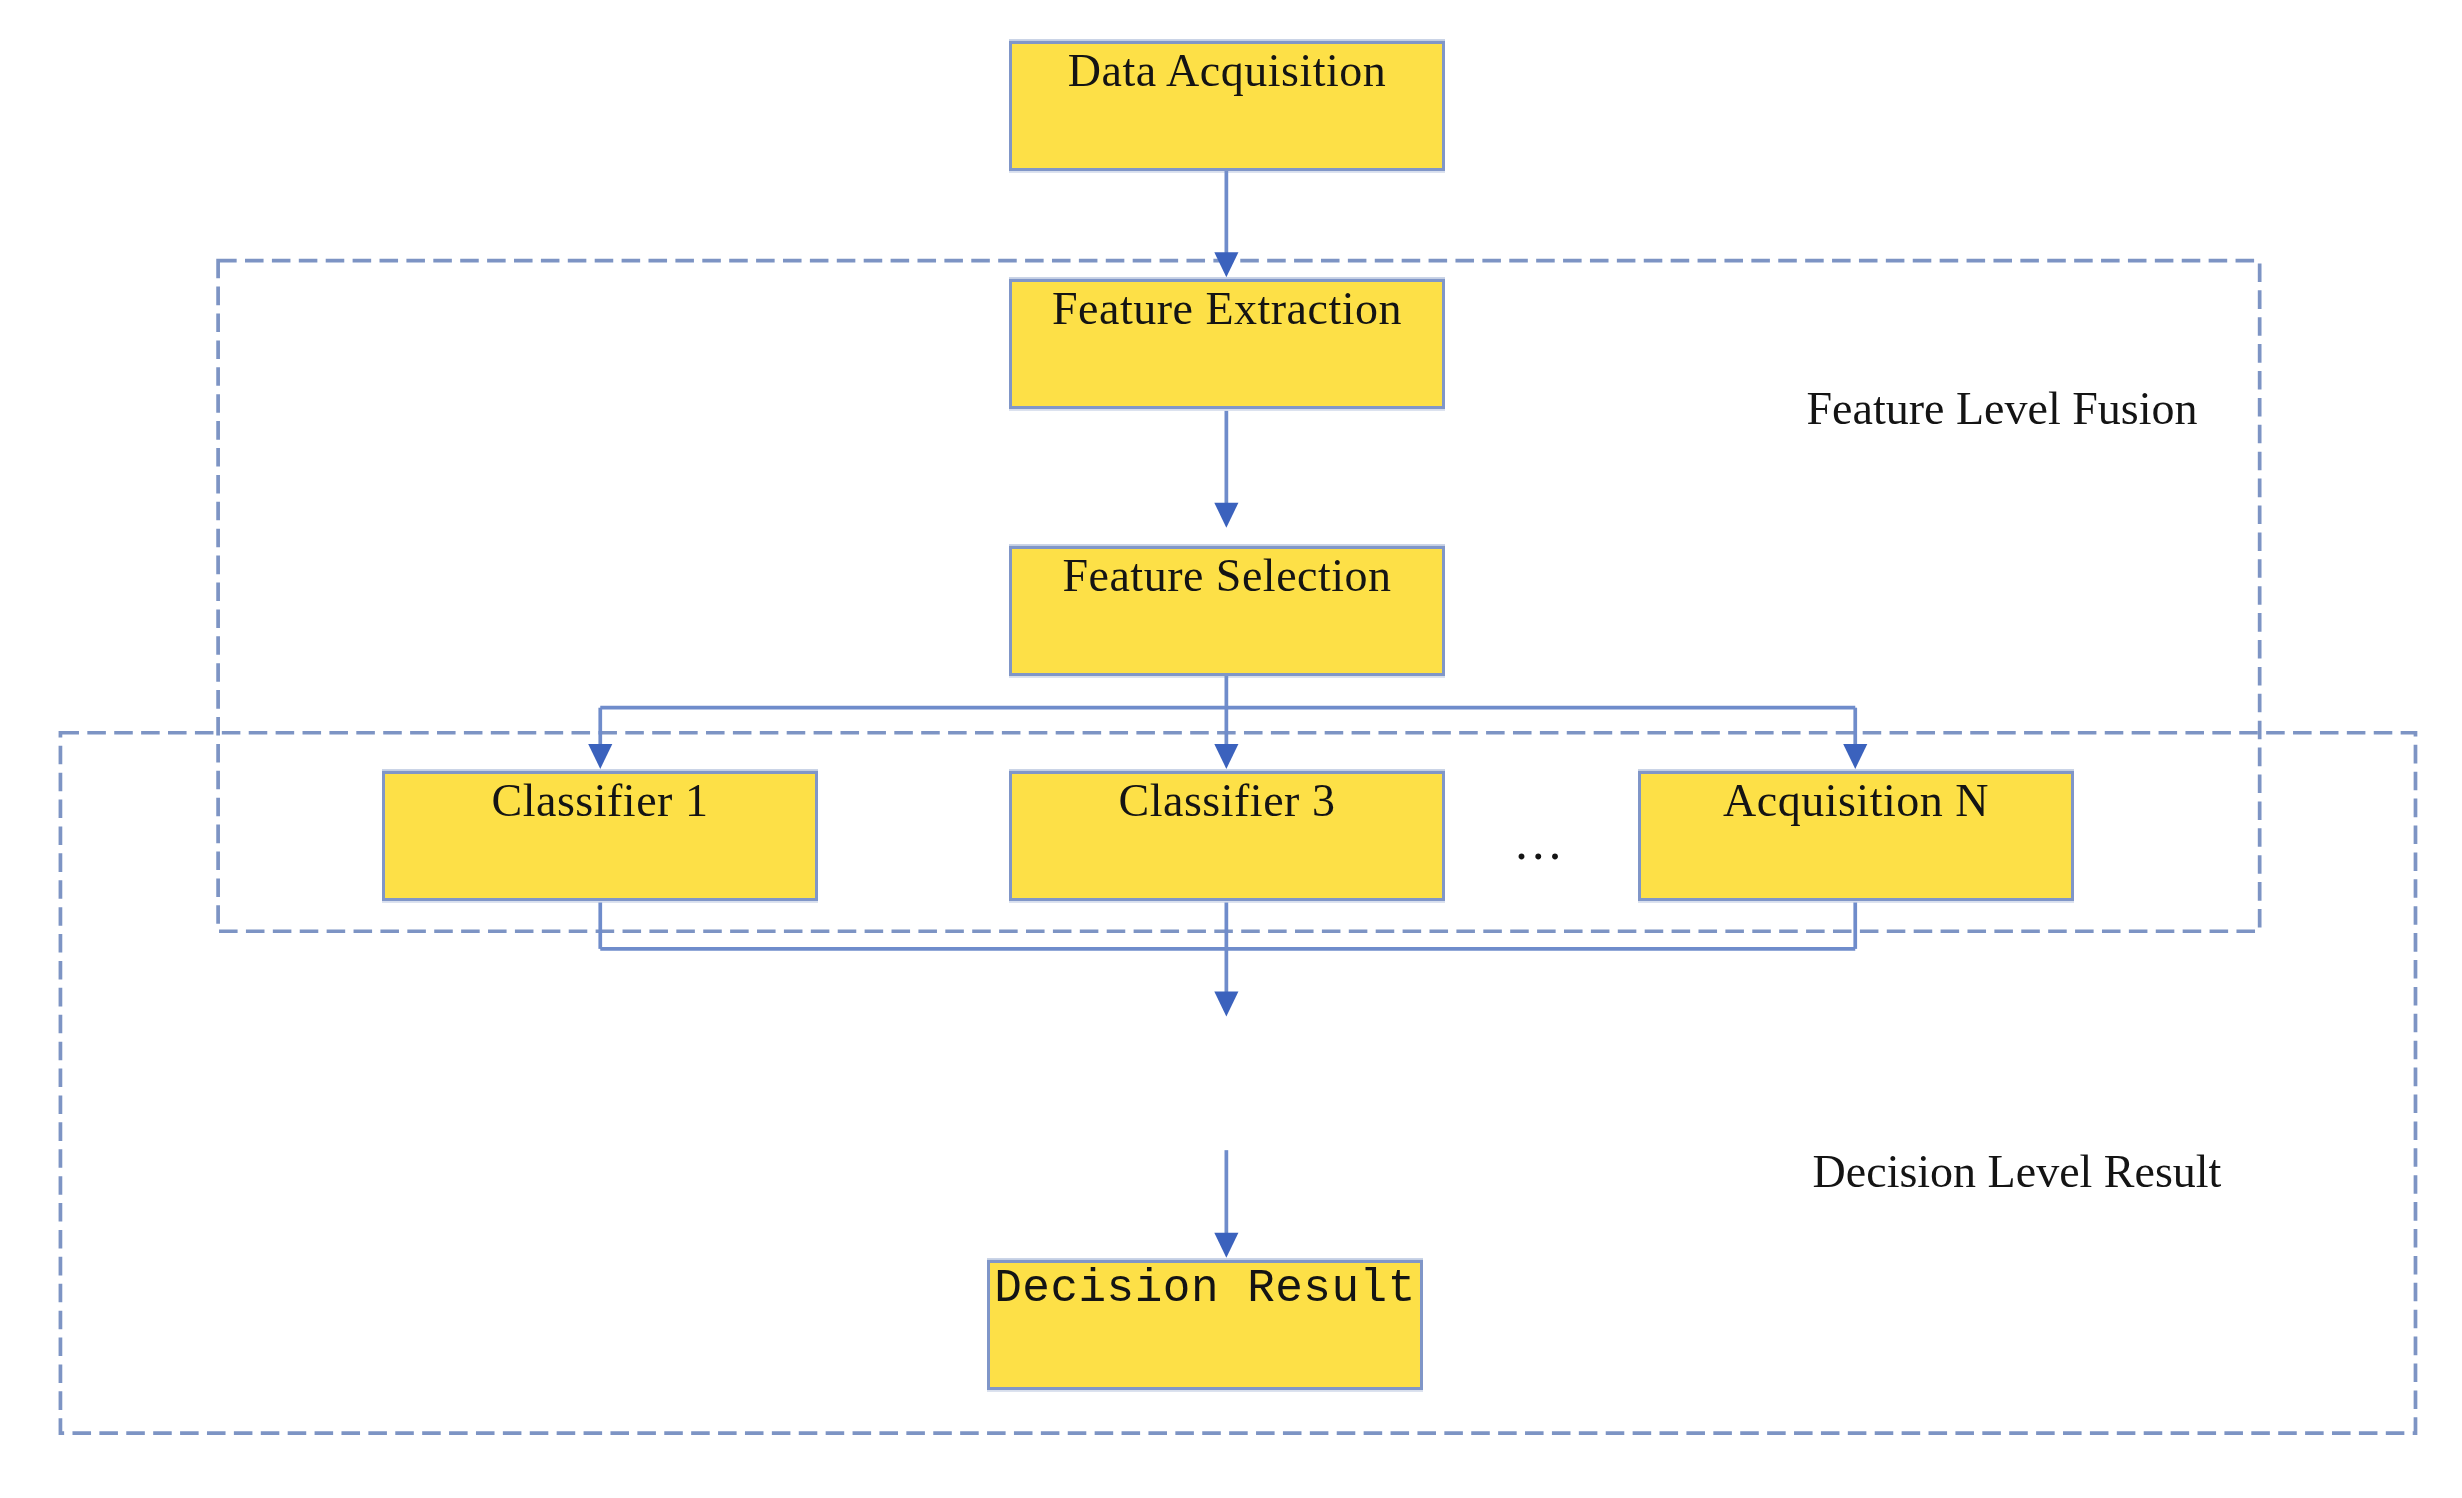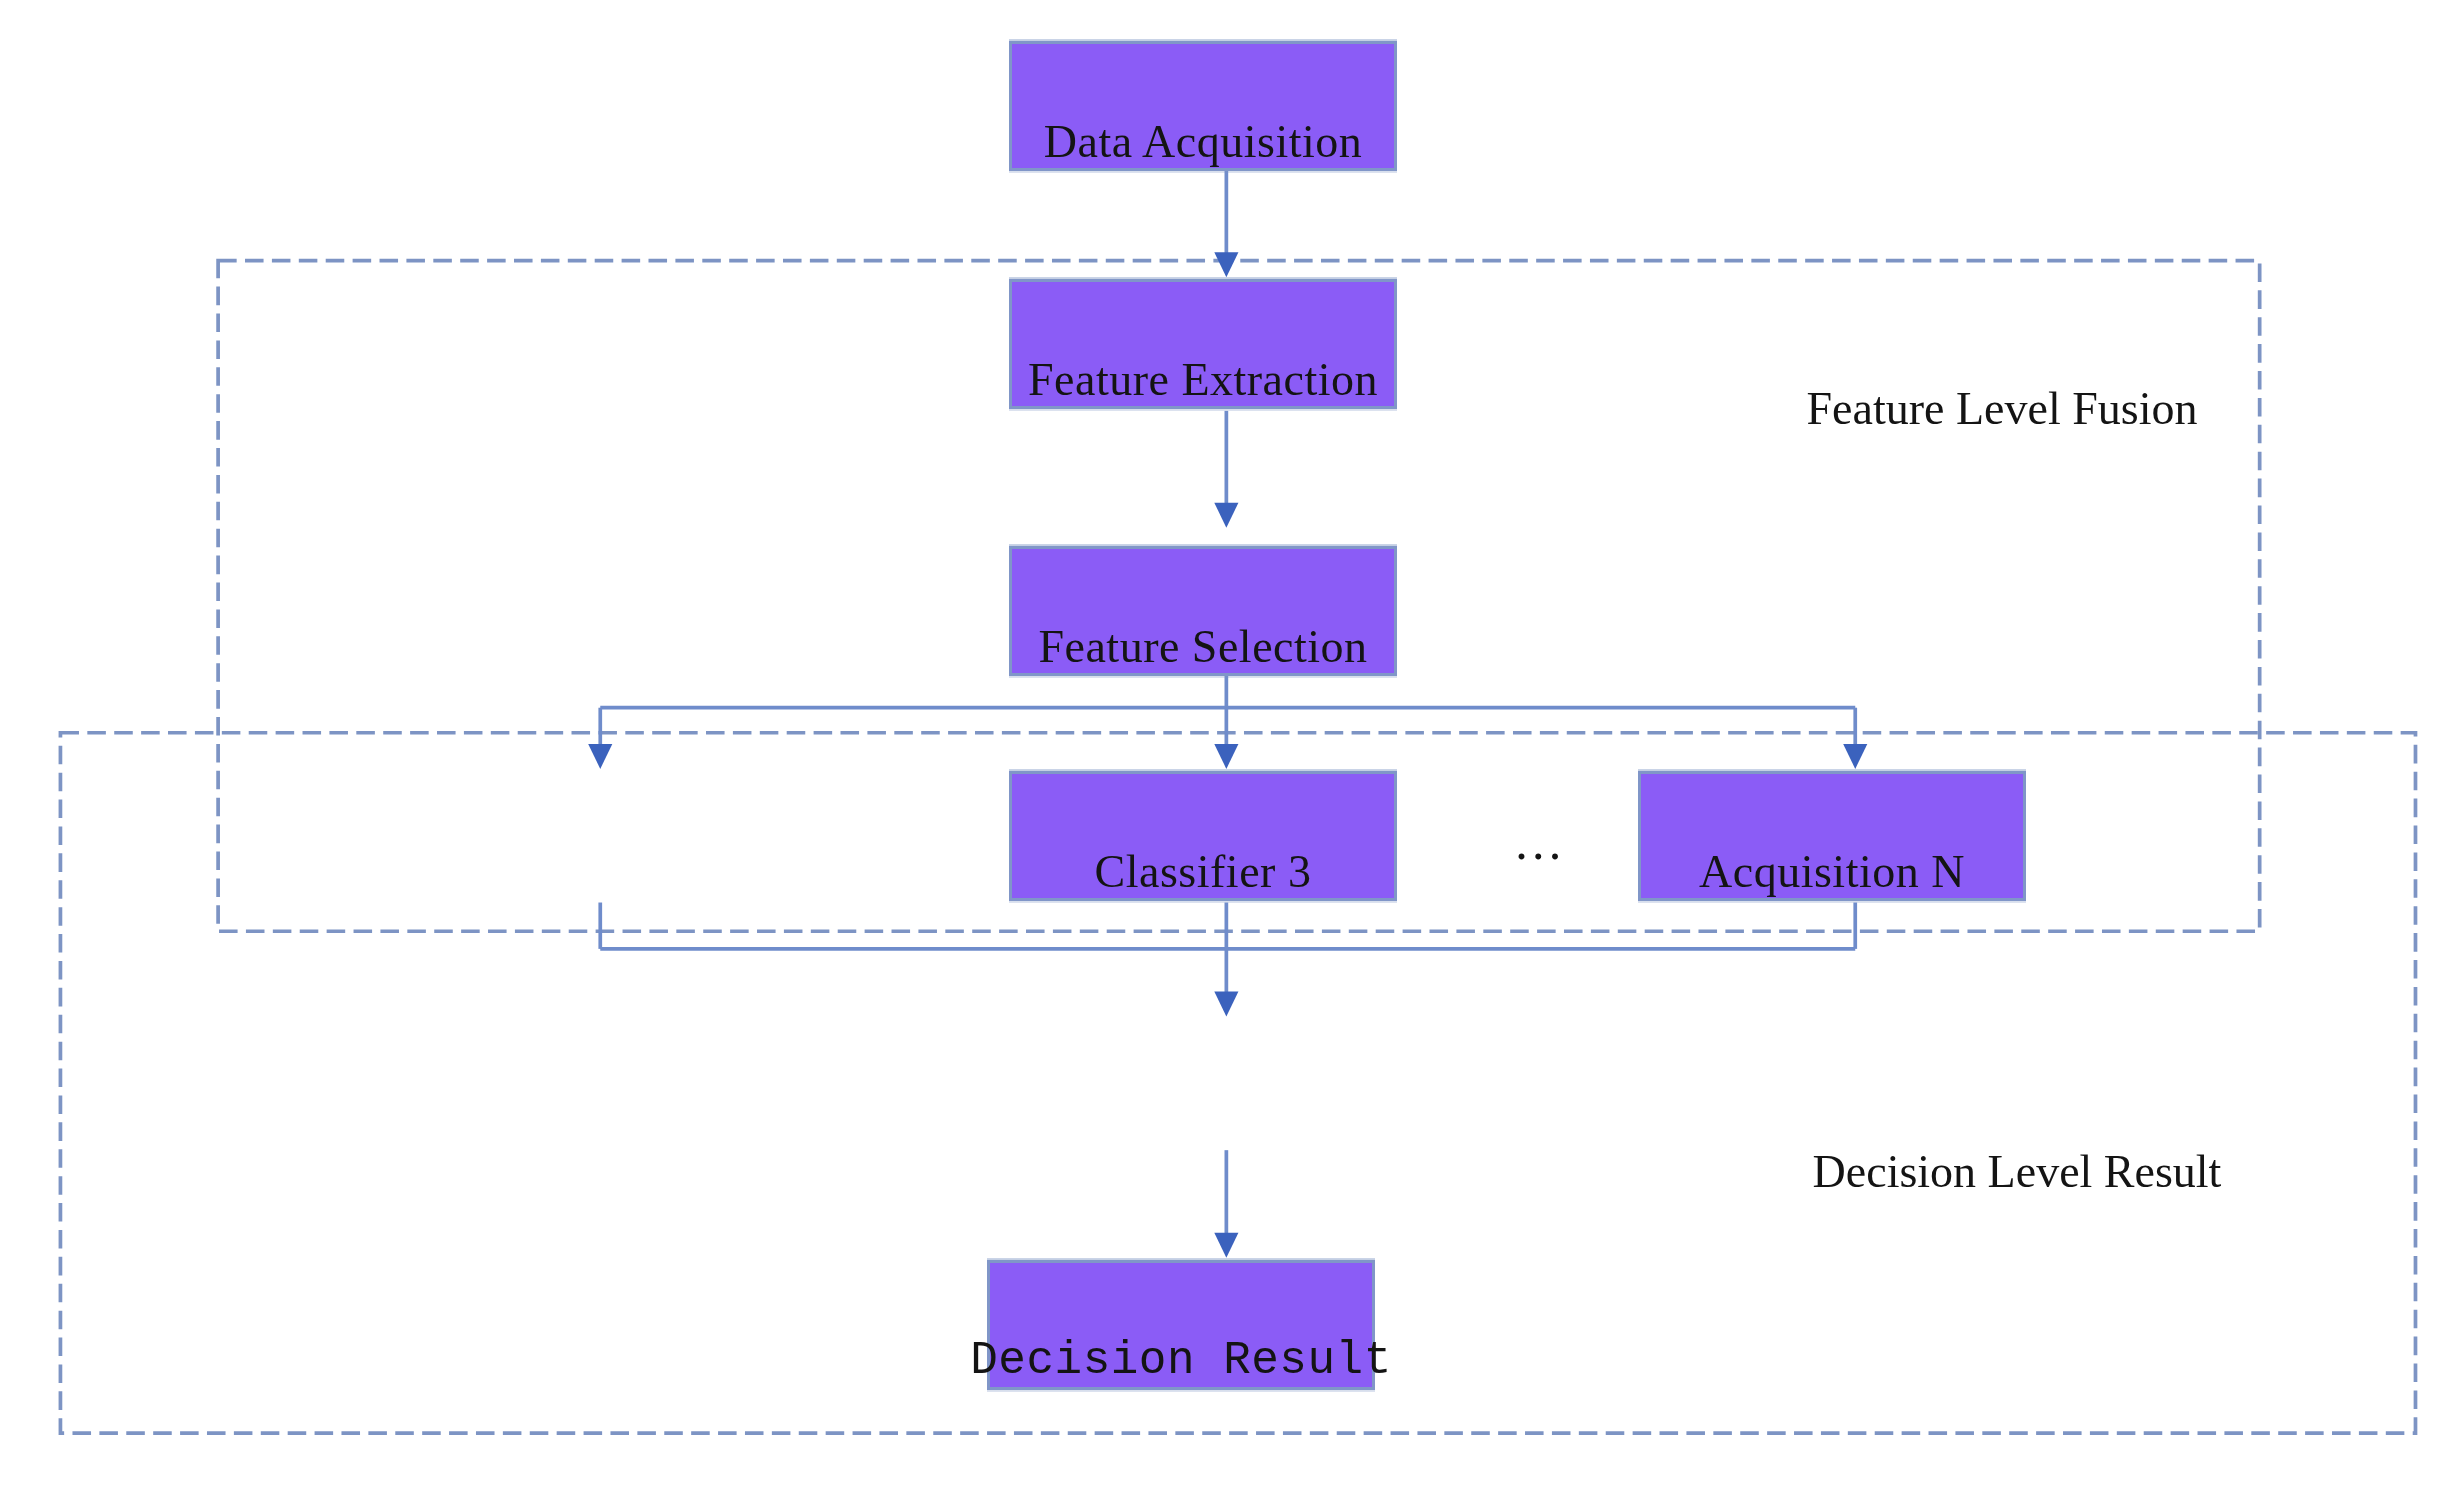--- a/index.html
+++ b/index.html
@@ -21,27 +21,27 @@
     height: 1498px;
   }
   .connector-layer {
     position: absolute;
     left: 0; top: 0;
     width: 2462px;
     height: 1498px;
   }
   .node {
     position: absolute;
-    width: 388px;
+    width: 436px;
     height: 130px;
     box-sizing: border-box;
     border: 3.7px solid #8096c8;
-    background: #8b5cf6;
+    background: #fde047;
     display: flex;
-    align-items: flex-end;
+    align-items: flex-start;
     justify-content: center;
     box-shadow: 0 -1.9px 0 rgba(125,148,196,0.45), 0 1.9px 0 rgba(125,148,196,0.30);
   }
   .node-label {
     font-size: 46px;
     color: #141414;
     letter-spacing: 0.5px;
     white-space: nowrap;
   }
   .region-label {
@@ -121,20 +121,23 @@
   </div>
 
   <div class="node" id="node-feature-extraction">
     <span class="node-label">Feature Extraction</span>
   </div>
 
   <div class="node" id="node-feature-selection">
     <span class="node-label">Feature Selection</span>
   </div>
 
+  <div class="node" id="node-classifier-1">
+    <span class="node-label">Classifier 1</span>
+  </div>
 
   <div class="node" id="node-classifier-2">
     <span class="node-label">Classifier 3</span>
   </div>
 
   <div class="node" id="node-classifier-n">
     <span class="node-label">Acquisition N</span>
   </div>
 
 

